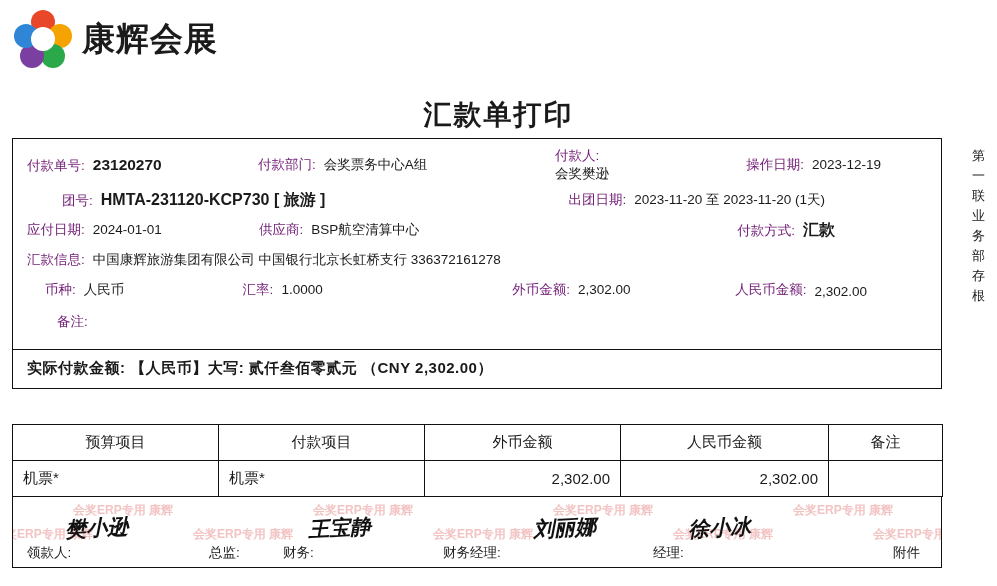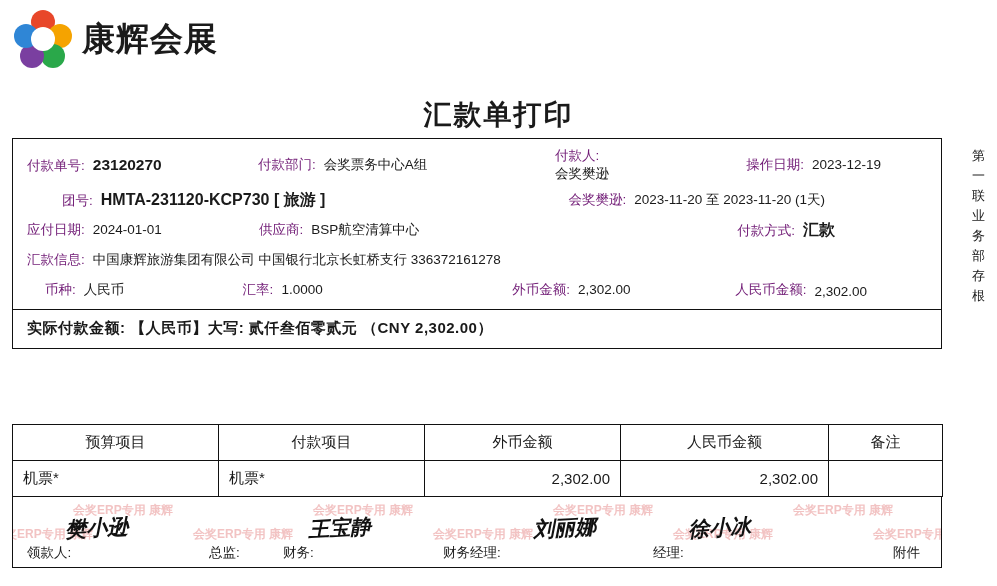--- a/index.html
+++ b/index.html
@@ -270,21 +270,21 @@
         <span class="val">2023-12-19</span>
       </div>
     </div>
 
     <div class="row r2">
       <div class="cell c1">
         <span class="lbl">团号:</span>
         <span class="val big">HMTA-231120-KCP730 [ 旅游 ]</span>
       </div>
       <div class="cell c2">
-        <span class="lbl">会奖樊逊:</span>
+        <span class="lbl">出团日期:</span>
         <span class="val">2023-11-20 至 2023-11-20 (1天)</span>
       </div>
     </div>
 
     <div class="row r3">
       <div class="cell c1">
         <span class="lbl">应付日期:</span>
         <span class="val">2024-01-01</span>
       </div>
       <div class="cell c2">
@@ -316,20 +316,26 @@
       <div class="cell c3">
         <span class="lbl">外币金额:</span>
         <span class="val">2,302.00</span>
       </div>
       <div class="cell c4">
         <span class="lbl">人民币金额:</span>
         <span class="val">2,302.00</span>
       </div>
     </div>
 
+    <div class="row r6">
+      <div class="cell c1">
+        <span class="lbl">备注:</span>
+        <span class="val"></span>
+      </div>
+    </div>
 
   </div>
 
   <div class="amount-bar">实际付款金额: 【人民币】大写: 贰仟叁佰零贰元 （CNY 2,302.00）</div>
 </div>
 
 <table class="items">
   <colgroup>
     <col style="width:206px">
     <col style="width:206px">

